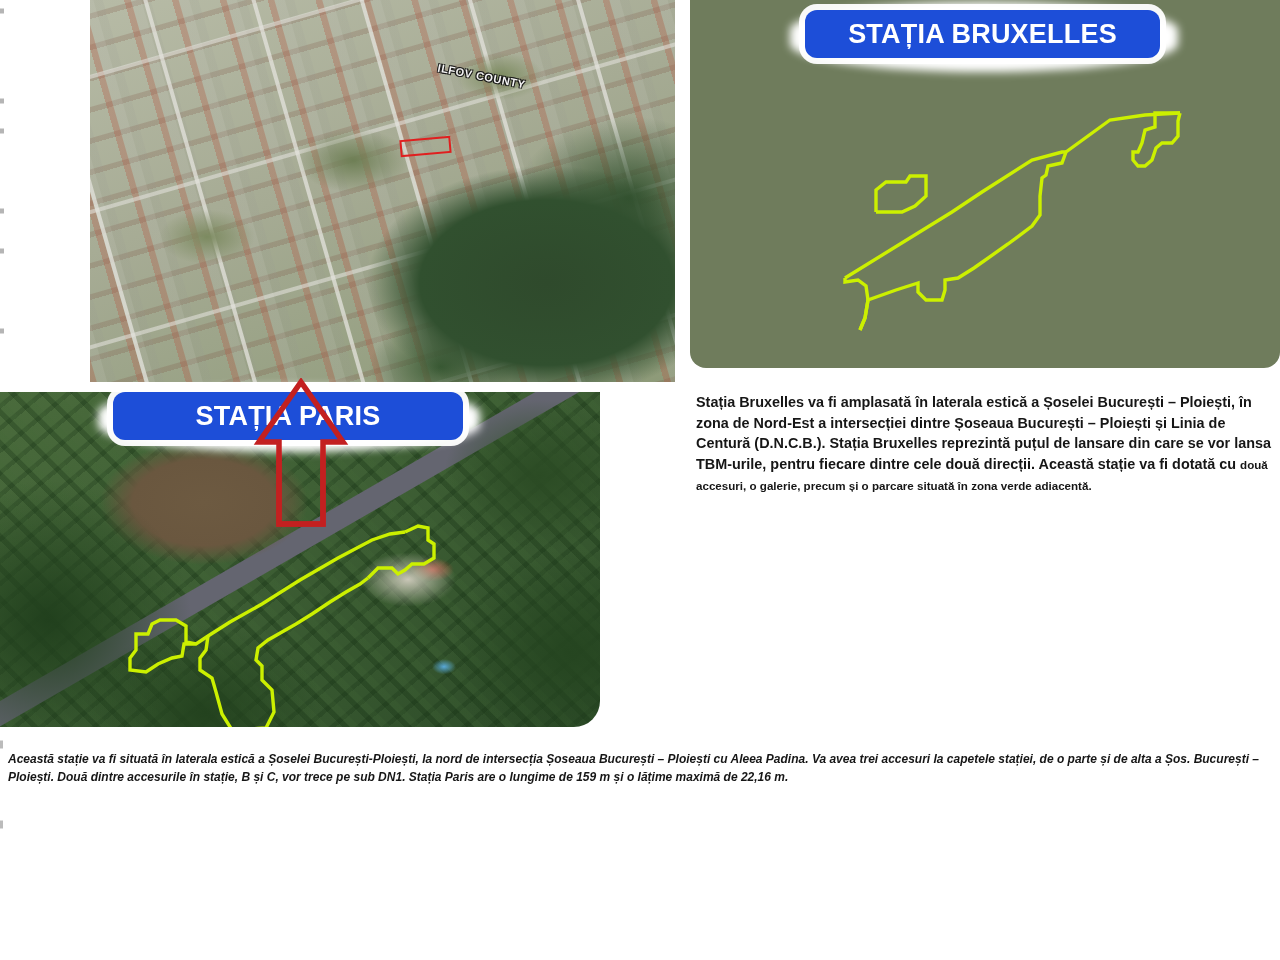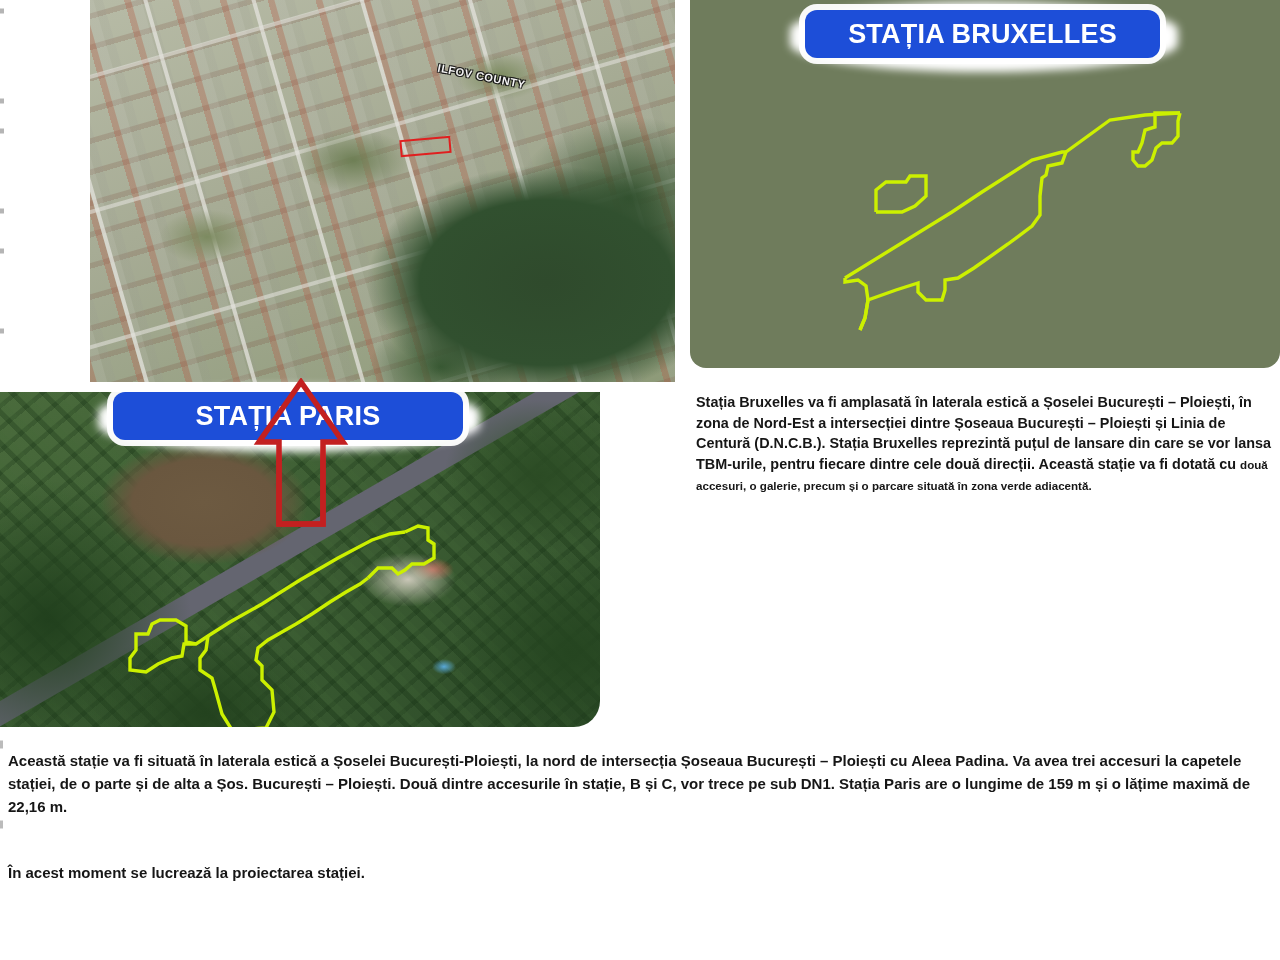--- a/index.html
+++ b/index.html
@@ -176,23 +176,24 @@
     line-height: 1.44;
     text-align: left;
   }
   #text-bruxelles .tail {
     font-size: 11.6px;
     font-weight: 700;
     line-height: 1.42;
   }
   #text-paris {
     left: 8px; top: 750px; width: 1262px;
-    font-size: 15px;
+    font-size: 12px;
     font-weight: 700;
     line-height: 1.52;
+    font-style: italic;
   }
   .para p { margin: 0; }
   .spacer-line { height: 22px; }
 </style>
 </head>
 <body>
 
 <div class="abs edge-artifacts"></div>
 <div class="abs edge-artifact-2"></div>
 
@@ -238,14 +239,13 @@
 </svg>
 
 <div class="abs para" id="text-bruxelles">
   <p><span>Stația Bruxelles va fi amplasată în laterala estică a Șoselei București – Ploiești, în zona de Nord-Est a intersecției dintre Șoseaua București – Ploiești și Linia de Centură (D.N.C.B.). Stația Bruxelles reprezintă puțul de lansare din care se vor lansa TBM-urile, pentru fiecare dintre cele două direcții. Această stație va fi dotată cu </span><span class="tail">două accesuri, o galerie, precum și o parcare situată în zona verde adiacentă.</span></p>
 </div>
 
 <div class="abs para" id="text-paris">
   <p>Această stație va fi situată în laterala estică a Șoselei București-Ploiești, la nord de intersecția Șoseaua București – Ploiești cu Aleea Padina. Va avea trei accesuri la capetele stației, de o parte și de alta a Șos. București – Ploiești. Două dintre accesurile în stație, B și C, vor trece pe sub DN1. Stația Paris are o lungime de 159 m și o lățime maximă de 22,16 m.</p>
   <div class="spacer-line"></div>
   <div class="spacer-line"></div>
-  <p>În acest moment se lucrează la proiectarea stației.</p>
 </div>
 
 </body></html>

